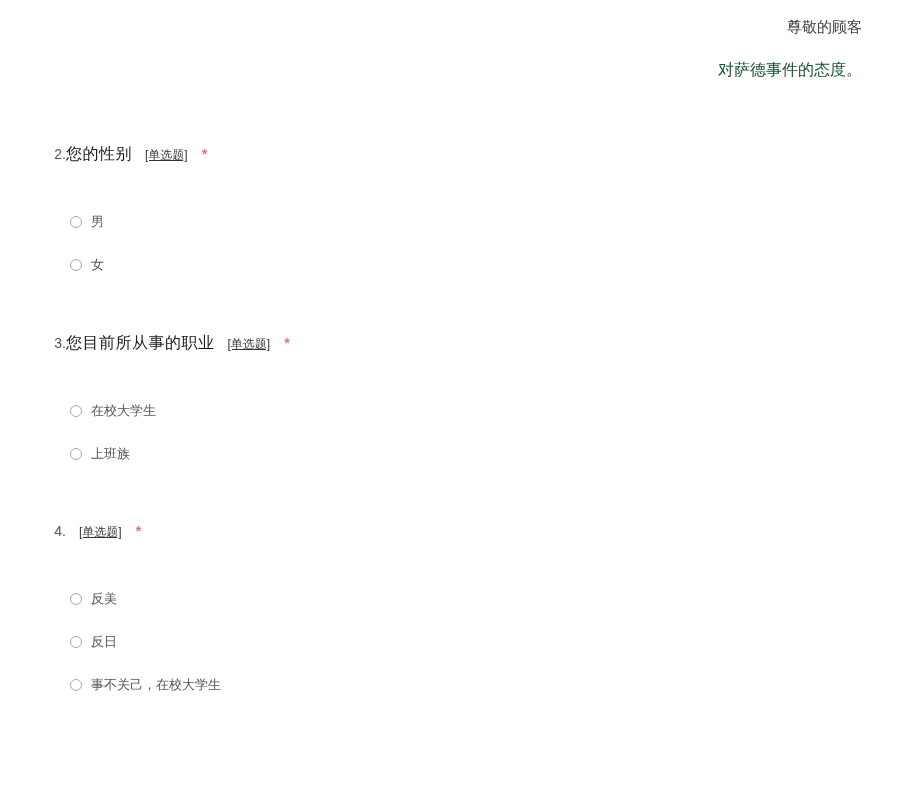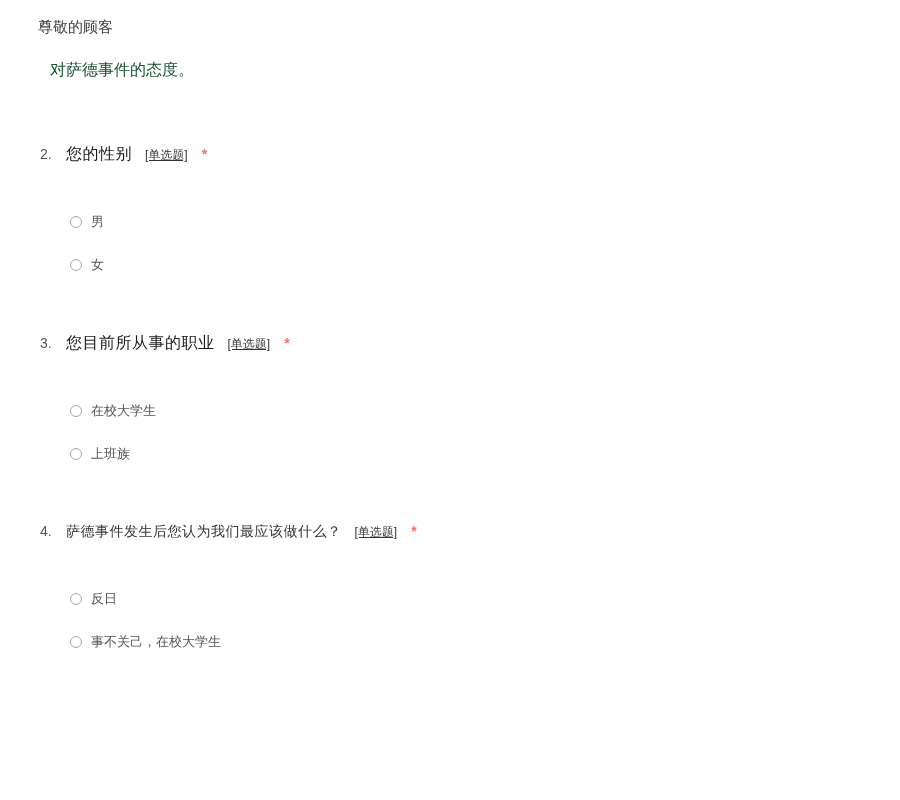--- a/index.html
+++ b/index.html
@@ -4,21 +4,21 @@
 <style>
   * { box-sizing: border-box; }
   html, body { margin: 0; padding: 0; }
   body {
     width: 900px;
     height: 800px;
     background: #ffffff;
     font-family: "Liberation Sans", "DejaVu Sans", sans-serif;
     overflow: hidden;
   }
-  .page { padding: 18px 38px 0 38px; }
+  .page { padding: 18px 38px 0 38px; text-align: right; }
 
   .survey-title {
     font-size: 15px;
     color: #404040;
     line-height: 1.2;
   }
   .survey-desc {
     font-size: 16px;
     color: #14532d;
     margin-top: 24px;
@@ -130,26 +130,29 @@
     <span class="radio"></span>
     <span class="opt-label">上班族</span>
   </label>
 
 </div>
   </section>
 
   <section class="question">
     <div class="q-header">
       <span class="q-num">4.</span>
-      <span class="q-title normal">萨德事件发生后您认为我们最应该做什么？</span>
       <span class="q-type">[单选题]</span>
       <span class="q-star" style="color: rgb(245, 108, 108);">*</span>
     </div>
     <div class="options">
 
+  <label class="option">
+    <span class="radio"></span>
+    <span class="opt-label">反美</span>
+  </label>
 
   <label class="option">
     <span class="radio"></span>
     <span class="opt-label">反日</span>
   </label>
 
   <label class="option">
     <span class="radio"></span>
     <span class="opt-label">事不关己，在校大学生</span>
   </label>

